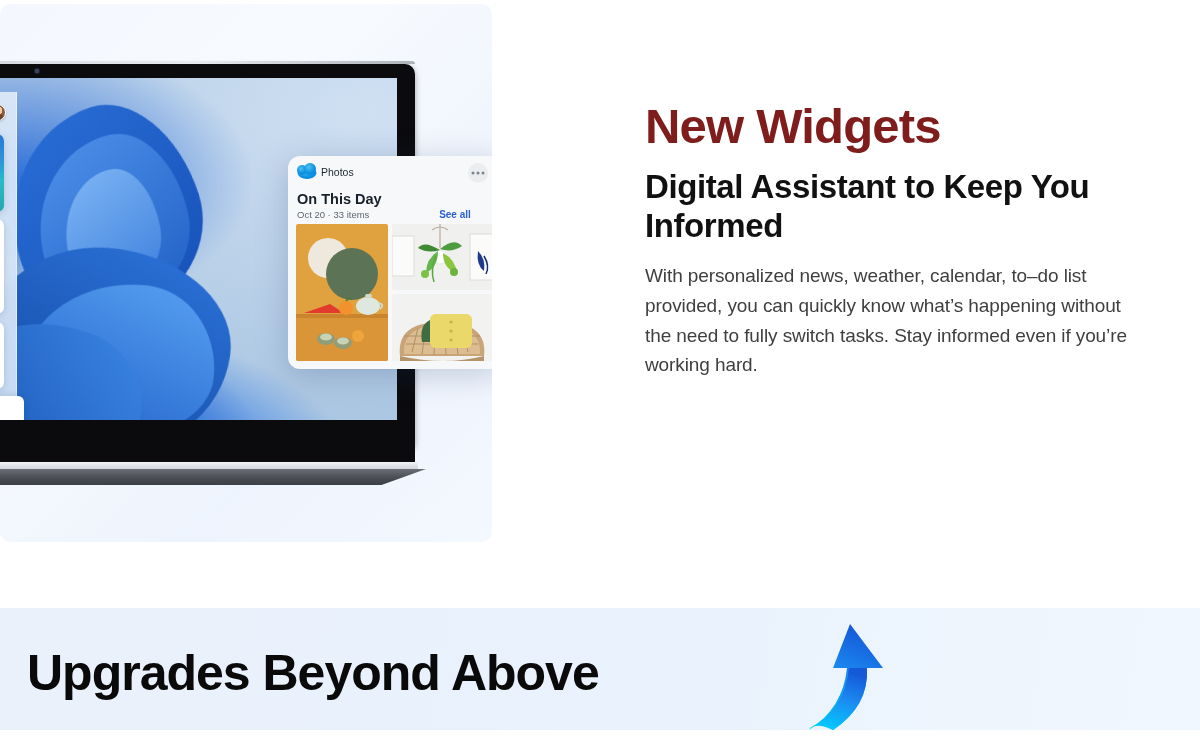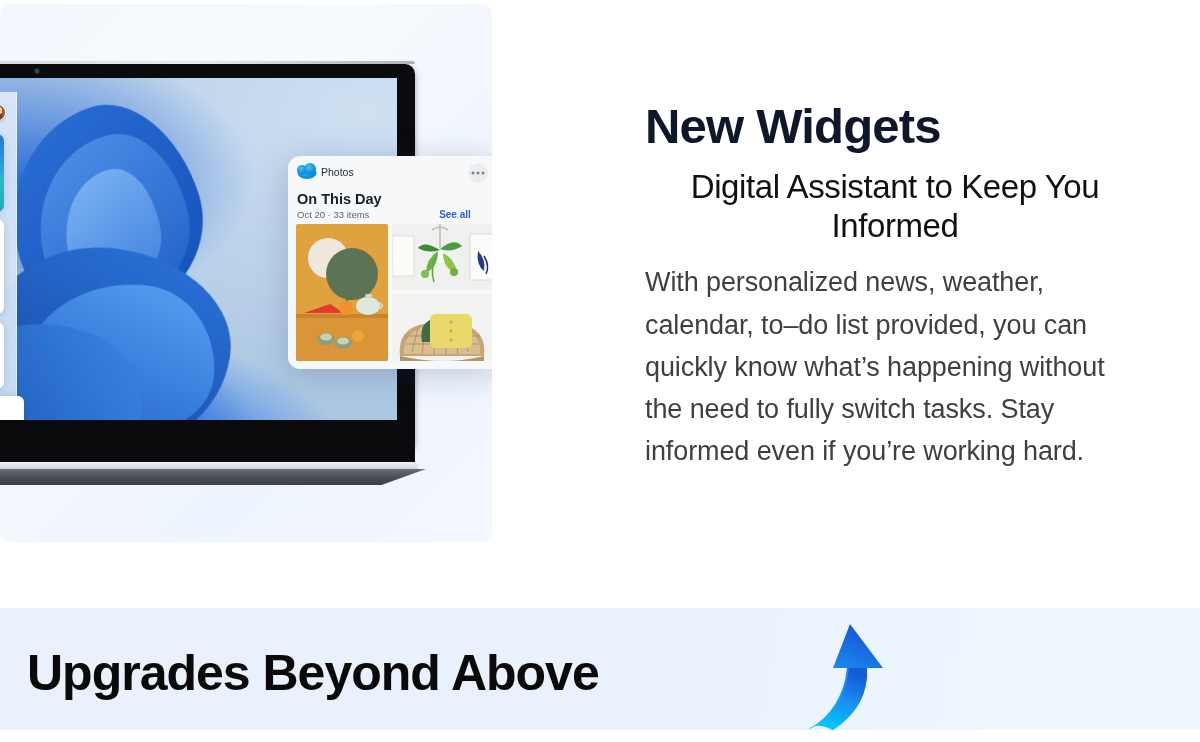--- a/index.html
+++ b/index.html
@@ -99,23 +99,23 @@
   .chin{ position:absolute; left:0; top:372px; width:555px; height:26px; background:#0b0b0d;}
   .hinge{ position:absolute; left:-2px; top:398px; width:560px; height:7px;
     background:linear-gradient(180deg,#f2f4f6,#d2d6db); }
   .base{ position:absolute; left:10px; top:405px; width:556px; height:16px;
     background:linear-gradient(180deg,#6b6f75,#4a4e54 55%,#3c4046);
     clip-path: polygon(0 0, 100% 0, 92% 100%, 0 100%);
     box-shadow:0 5px 12px rgba(0,0,0,.22);}
 
   
   .copy{ position:absolute; left:645px; top:100px; width:500px; }
-  .h1{ font-size:49px; font-weight:700; color:#0f172a; letter-spacing:-.8px; line-height:1.08; }
-  .h2{ font-size:33px; font-weight:400; color:#111; line-height:1.19; margin-top:14px; letter-spacing:-.4px;text-align:center;}
-  .body{ font-size:27px; font-weight:400; color:#3f3f3f; line-height:1.56; margin-top:16px; letter-spacing:-.1px;}
+  .h1{ font-size:49px; font-weight:700; color:#7f1d1d; letter-spacing:-.8px; line-height:1.08; }
+  .h2{ font-size:33px; font-weight:700; color:#111; line-height:1.19; margin-top:14px; letter-spacing:-.4px;}
+  .body{ font-size:19px; font-weight:400; color:#3f3f3f; line-height:1.56; margin-top:16px; letter-spacing:-.1px;}
 
   
   .banner{ position:absolute; left:0; top:608px; width:1200px; height:155px;
     background:linear-gradient(100deg,#eaf1fb 0%,#e9f1fc 35%,#eaf3fd 60%,#f1f7fe 100%); }
   .banner-title{ position:absolute; left:27px; top:36px; font-size:50px; font-weight:700;
     color:#0a0a0a; letter-spacing:-1px; }
   .arrow-wrap{ position:absolute; left:795px; top:8px; width:100px; height:120px; }
   .banner-bottom{ position:absolute; left:0; top:730px; width:1200px; height:12px; background:#fff;}
 </style>
 </head>

